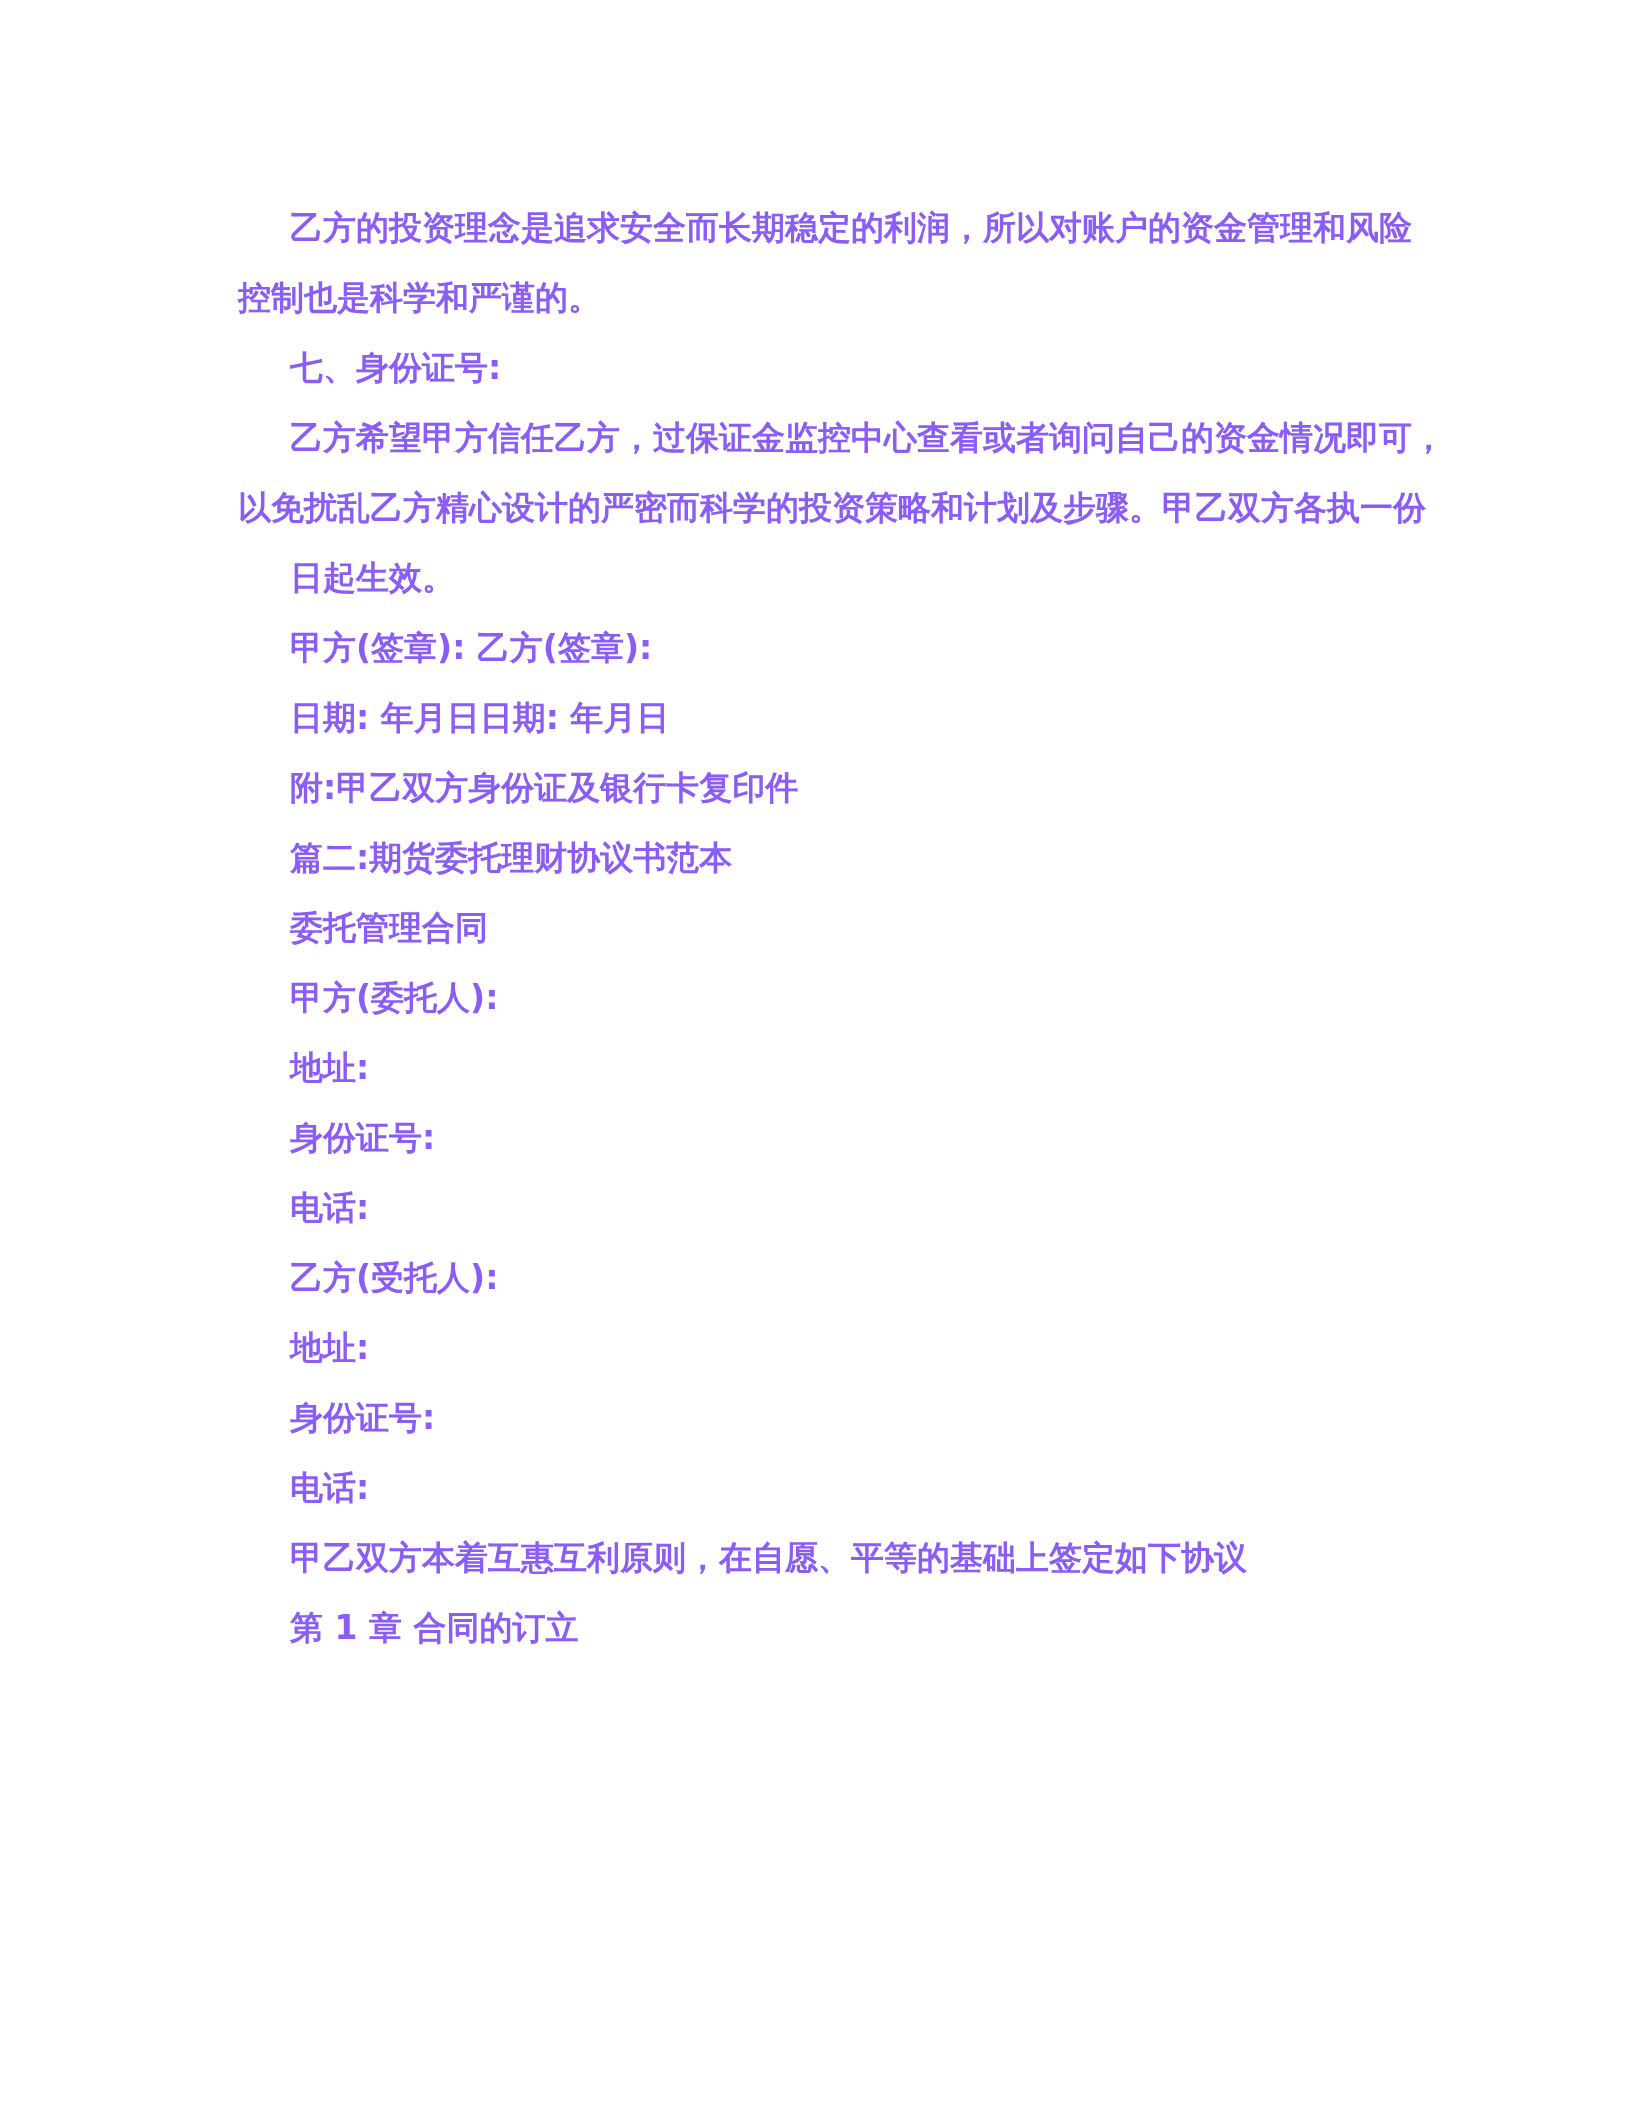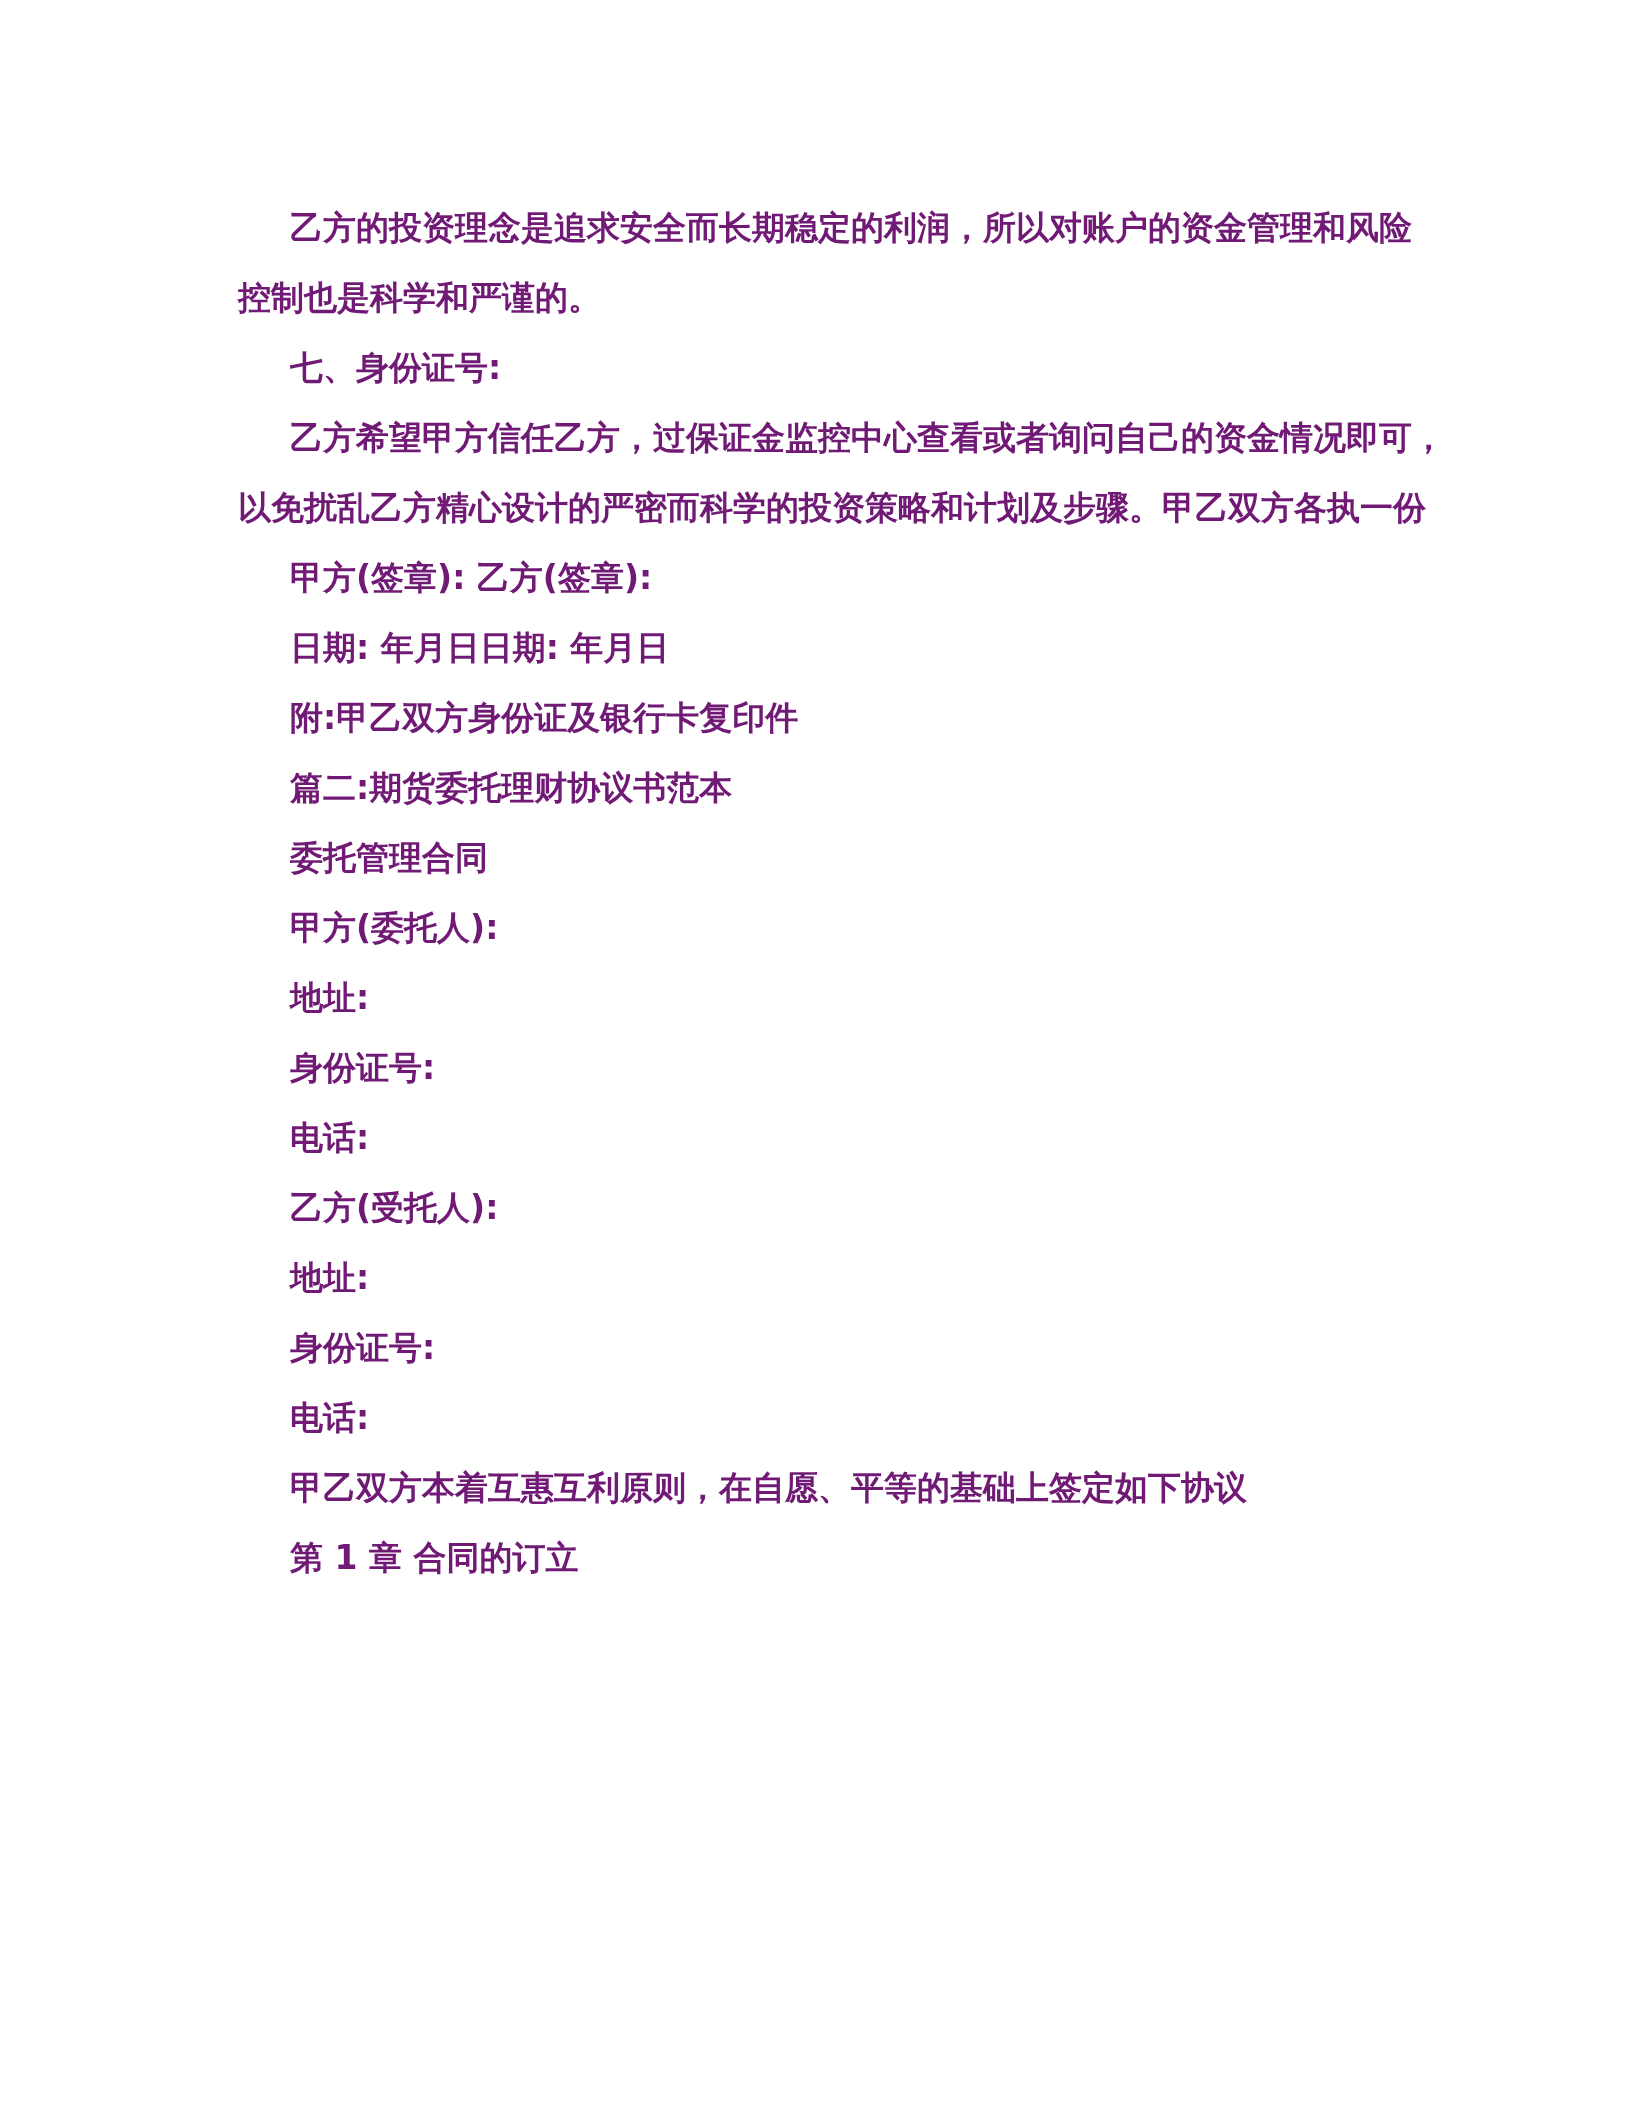--- a/index.html
+++ b/index.html
@@ -19,37 +19,38 @@
     position: absolute;
     top: 193px;
     left: 238px;
     width: 1260px;
   }
   .line {
     height: 70px;
     line-height: 70px;
     font-size: 33px;
     font-weight: bold;
-    color: #701a75;
+    color: #8b5cf6;
     white-space: nowrap;
   }
   .line.indent {
     padding-left: 52px;
   }
 </style>
 </head>
 <body>
 
 <div class="page">
   <div class="text-block">
     <div class="line indent">乙方的投资理念是追求安全而长期稳定的利润，所以对账户的资金管理和风险</div>
     <div class="line">控制也是科学和严谨的。</div>
     <div class="line indent">七、身份证号:</div>
     <div class="line indent">乙方希望甲方信任乙方，过保证金监控中心查看或者询问自己的资金情况即可，</div>
     <div class="line">以免扰乱乙方精心设计的严密而科学的投资策略和计划及步骤。甲乙双方各执一份</div>
+    <div class="line indent">日起生效。</div>
     <div class="line indent">甲方(签章): 乙方(签章):</div>
     <div class="line indent">日期: 年月日日期: 年月日</div>
     <div class="line indent">附:甲乙双方身份证及银行卡复印件</div>
     <div class="line indent">篇二:期货委托理财协议书范本</div>
     <div class="line indent">委托管理合同</div>
     <div class="line indent">甲方(委托人):</div>
     <div class="line indent">地址:</div>
     <div class="line indent">身份证号:</div>
     <div class="line indent">电话:</div>
     <div class="line indent">乙方(受托人):</div>

